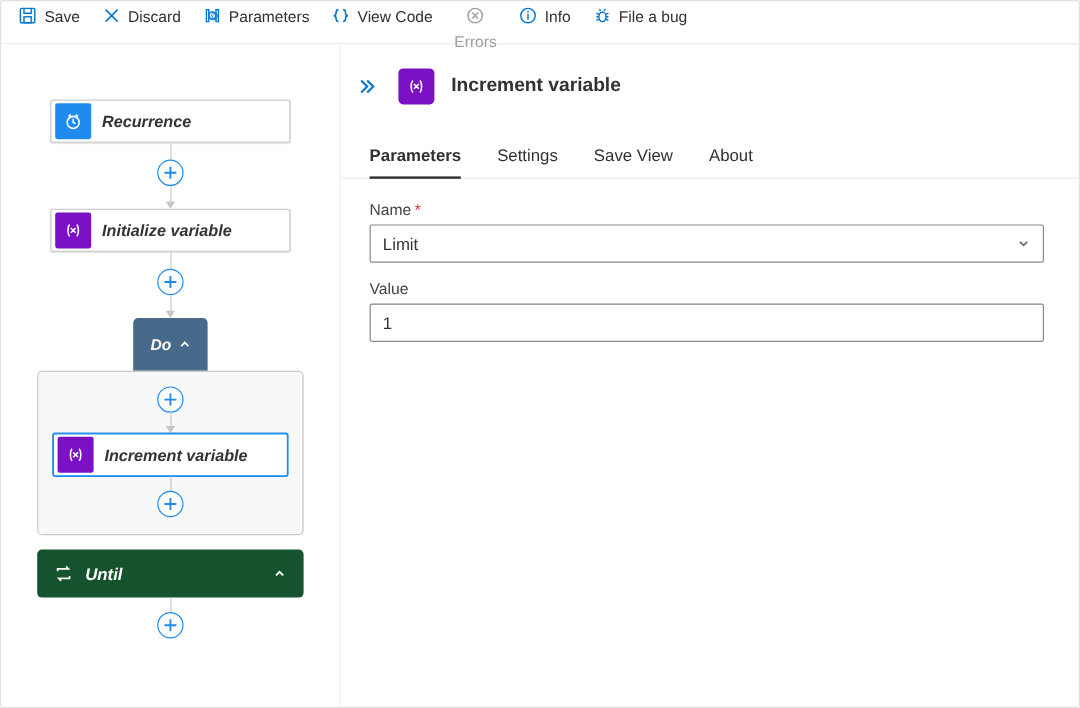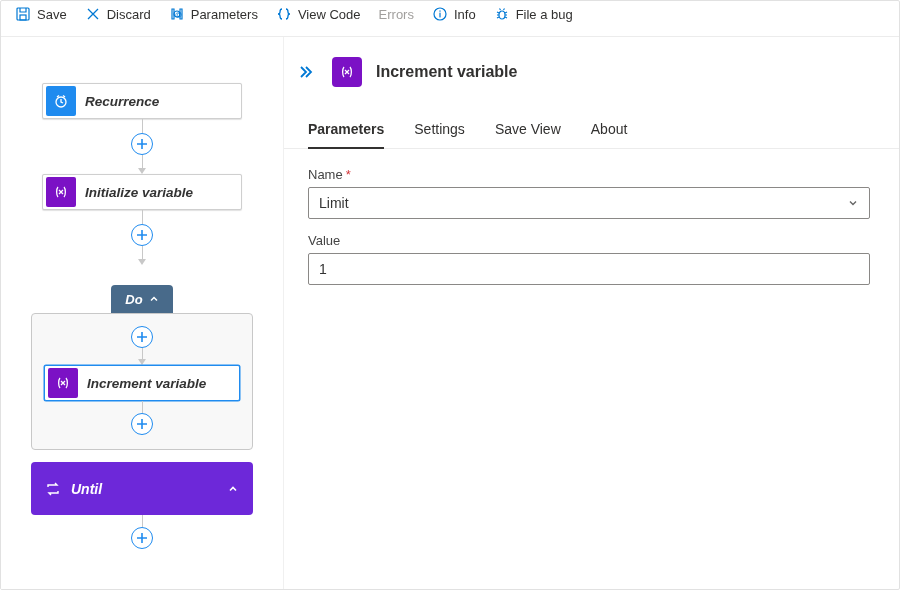--- a/index.html
+++ b/index.html
@@ -1,20 +1,20 @@
 <!DOCTYPE html>
 <html><head>
 <meta charset="utf-8">
 <style>
   * { box-sizing: border-box; }
   html, body { margin:0; padding:0; font-family: "Segoe UI", Arial, sans-serif; font-size:13px; color:#323130; }
   body { width:900px; height:590px; overflow:hidden; background:#fff; border:1px solid #e1e1e1; border-radius:2px; }
 
   
-  .toolbar { display:flex; align-items:flex-end; height:36px; padding:10px 6px; border-bottom:1px solid #ececec; gap:2px; }
+  .toolbar { display:flex; align-items:flex-start; height:36px; padding:0 6px; border-bottom:1px solid #ececec; gap:2px; }
   .tb-btn { display:flex; align-items:center; gap:6px; padding:4px 8px; border-radius:2px; cursor:pointer; color:#323130;}
   .tb-btn.disabled { color:#a19f9d; cursor:default;flex-direction:column; }
   .tb-icon { width:16px; height:16px; display:flex; align-items:center; justify-content:center; color:#0078d4; }
   .tb-btn.disabled .tb-icon { color:#a19f9d; }
 
   
   .main { display:flex; height:calc(590px - 38px); }
   .canvas { width:283px; background:#fff; position:relative; padding-top:46px; border-right:1px solid #f0f0f0;font-style:italic;}
   .panel { flex:1; padding:20px 0 0 0; }
 
@@ -26,23 +26,23 @@
   .n-icon.purple { background:#7b11c5; }
   .node .n-label { padding-left:6px; font-size:13.5px; font-weight:600; color:#333;}
   .node.selected { border:1.5px solid #1f8bef; box-shadow:0 0 0 0.5px #1f8bef; }
 
   .connector { display:flex; flex-direction:column; align-items:center; }
   .vline-s { width:1px; height:14px; background:#c8c8c8;}
   .vline-arrow { width:0;height:0;border-left:4px solid transparent;border-right:4px solid transparent;border-top:6px solid #c8c8c8; margin-top:-1px;}
   .plus { width:22px; height:22px; border:1.2px solid #1f8bef; border-radius:50%; color:#1f8bef; display:flex; align-items:center; justify-content:center; font-size:15px; font-weight:600; background:#fff; cursor:pointer; }
   .plus svg{display:block;}
 
-  .do-header { width:62px; height:28px; background:#486a8a; border-radius:4px 4px 0 0; color:#fff; display:flex; align-items:center; justify-content:center; gap:6px; font-weight:600; font-size:13px;margin-top:20px;}
+  .do-header { width:62px; height:44px; background:#486a8a; border-radius:4px 4px 0 0; color:#fff; display:flex; align-items:center; justify-content:center; gap:6px; font-weight:600; font-size:13px;}
   .do-box { width:222px; border:1px solid #c8c8c8; border-radius:4px; background:#f8f8f8; padding:12px 0 14px 0; display:flex; flex-direction:column; align-items:center;}
-  .until-bar { width:222px; height:53px; background:#6d28d9; border-radius:4px; color:#fff; display:flex; align-items:center; padding:0 14px; font-weight:600; font-size:14px; margin-top:12px; justify-content:space-between;}
+  .until-bar { width:222px; height:40px; background:#14532d; border-radius:4px; color:#fff; display:flex; align-items:center; padding:0 14px; font-weight:600; font-size:14px; margin-top:12px; justify-content:space-between;}
   .until-left{display:flex;align-items:center;gap:10px;}
 
   
   .panel-header { display:flex; align-items:center; gap:12px; padding:0 0 0 8px; }
   .collapse-btn { color:#0078d4; font-size:14px; padding:4px 6px; cursor:pointer;}
   .pill { width:30px; height:30px; border-radius:4px; background:#7b11c5; color:#fff; display:flex; align-items:center; justify-content:center; font-size:14px; }
   .panel-title { font-size:16px; font-weight:600; padding-left:2px;}
   .tabs { display:flex; gap:30px; padding:28px 0 0 24px; border-bottom:1px solid #ececec; }
   .tab { padding:6px 0 10px 0; font-size:14px; color:#323130; cursor:pointer; }
   .tab.active { font-weight:600; border-bottom:2px solid #323130; margin-bottom:-1px;}

